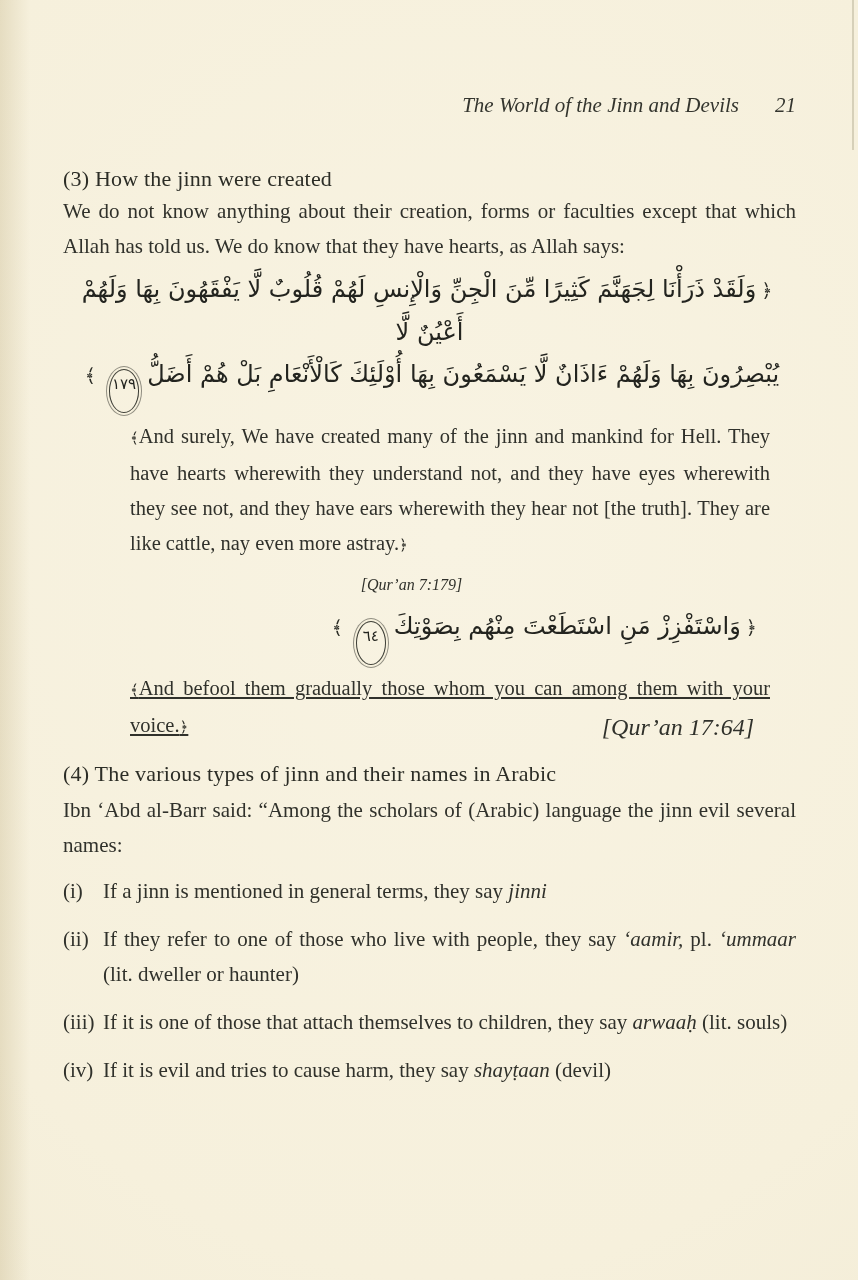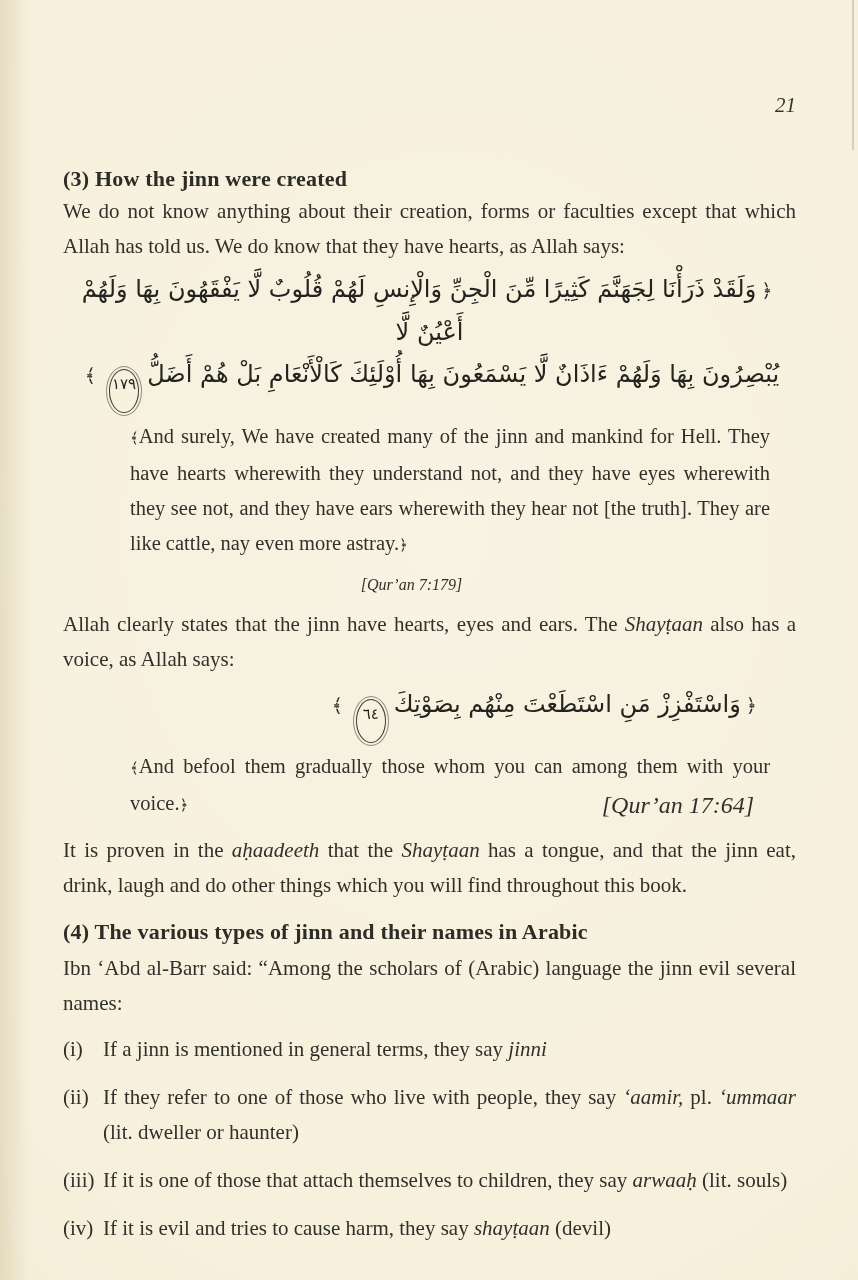--- a/index.html
+++ b/index.html
@@ -24,21 +24,21 @@
     background:rgba(120,110,80,0.25);
     pointer-events:none;
   }
   .content{position:absolute;left:63px;top:0;width:733px;}
 
   .running-head{
     margin-top:92px;display:flex;justify-content:flex-end;align-items:baseline;gap:36px;
     font-style:italic;font-size:21px;line-height:26px;color:#34352e;
   }
   h2.sect{
-    font-size:22px;line-height:30px;font-weight:bold;margin:46px 0 0 0;color:#2c2d26;
+    font-size:22px;line-height:30px;font-weight:normal;margin:46px 0 0 0;color:#2c2d26;
     letter-spacing:0.2px;
   }
   h2.sect.second{margin-top:14px;}
   p.body{
     margin:0 0 0 0;font-size:21px;line-height:35px;text-align:justify;
   }
   p.body.tight{margin-top:8px;}
   .it{font-style:italic;}
 
   .arabic{
@@ -57,64 +57,63 @@
     vertical-align:-7px;margin:0 8px;padding:0 2px;
   }
   .trans{
     margin:6px 0 0 67px;width:640px;font-size:20.5px;line-height:35px;text-align:justify;
   }
   .orn-en{font-family:"DejaVu Sans",sans-serif;font-size:15px;color:#2a2b25;}
   .ref{
     font-style:italic;font-size:16px;line-height:28px;margin-top:8px;
     text-align:center;padding-right:36px;
   }
-  .trans2wrap{position:relative;margin:2px 0 0 67px;width:640px;}
+  .trans2wrap{position:relative;margin:2px 0 0 67px;width:640px;text-decoration:underline;}
   .trans2wrap .ref2{
     position:absolute;right:16px;bottom:0;font-style:italic;font-size:24px;line-height:35px;
   }
   .jinn-list{margin:4px 0 0 0;}
   .jinn-list .li{
     position:relative;padding-left:40px;margin-top:11px;
     font-size:21px;line-height:35px;text-align:justify;
   }
   .jinn-list .num{position:absolute;left:0;top:0;}
 </style>
 </head>
 <body>
 
 <div class="page">
   <div class="content">
 
     <div class="running-head">
+      <span>The World of the Jinn and Devils</span>
       <span>21</span>
     </div>
 
     <h2 class="sect">(3) How the jinn were created</h2>
 
     <p class="body">We do not know anything about their creation, forms or faculties except that which Allah has told us. We do know that they have hearts, as Allah says:</p>
 
     <div class="arabic">
       <div><span class="orn-ar">﴿</span><span>وَلَقَدْ ذَرَأْنَا لِجَهَنَّمَ كَثِيرًا مِّنَ الْجِنِّ وَالْإِنسِ لَهُمْ قُلُوبٌ لَّا يَفْقَهُونَ بِهَا وَلَهُمْ أَعْيُنٌ لَّا</span></div>
       <div><span>يُبْصِرُونَ بِهَا وَلَهُمْ ءَاذَانٌ لَّا يَسْمَعُونَ بِهَا أُوْلَئِكَ كَالْأَنْعَامِ بَلْ هُمْ أَضَلُّ</span><span class="ayah-badge">١٧٩</span><span class="orn-ar">﴾</span></div>
     </div>
 
     <div class="trans"><span class="orn-en">﴾</span><span>And surely, We have created many of the jinn and mankind for Hell. They have hearts wherewith they understand not, and they have eyes wherewith they see not, and they have ears wherewith they hear not [the truth]. They are like cattle, nay even more astray.</span><span class="orn-en">﴿</span></div>
 
     <div class="ref">[Qur’an 7:179]</div>
 
-    <p class="body tight"><span>Allah clearly states that the jinn have hearts, eyes and ears. The </span><span class="it">Shayṭaan</span><span> also has a voice, as Allah says:</span></p>
 
     <div class="arabic right"><span class="orn-ar">﴿</span><span>وَاسْتَفْزِزْ مَنِ اسْتَطَعْتَ مِنْهُم بِصَوْتِكَ</span><span class="ayah-badge">٦٤</span><span class="orn-ar">﴾</span></div>
 
     <div class="trans2wrap">
       <div class="trans" style="margin-left:0;"><span class="orn-en">﴾</span><span>And befool them gradually those whom you can among them with your voice.</span><span class="orn-en">﴿</span></div>
       <span class="ref2">[Qur’an 17:64]</span>
     </div>
 
-    <p class="body" style="margin-top:10px;"><span>It is proven in the </span><span class="it">aḥaadeeth</span><span> that the </span><span class="it">Shayṭaan</span><span> has a tongue, and that the jinn eat, drink, laugh and do other things which you will find throughout this book.</span></p>
 
     <h2 class="sect second">(4) The various types of jinn and their names in Arabic</h2>
 
     <p class="body" style="margin-top:4px;">Ibn ‘Abd al-Barr said: “Among the scholars of (Arabic) language the jinn evil several names:</p>
 
     <div class="jinn-list">
 
       <div class="li">
         <span class="num">(i)</span><span>If a jinn is mentioned in general terms, they say </span><span class="it">jinni</span>
       </div>

